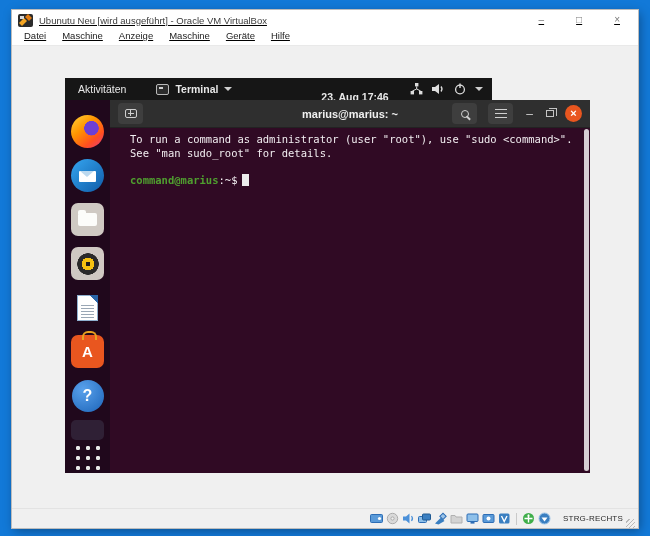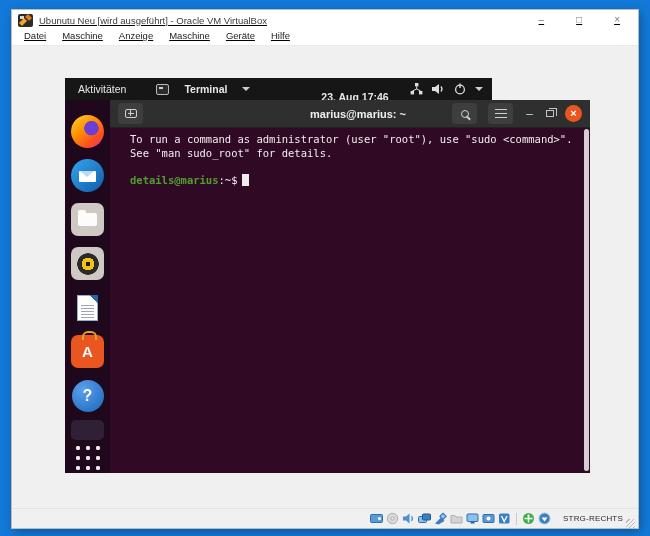--- a/index.html
+++ b/index.html
@@ -18,21 +18,21 @@
   .menubar { height:16px; background:#ffffff; border-bottom:1px solid #e9e9e9; display:flex; align-items:flex-start; padding-left:4px; }
   .menu-item { font-size:9.5px; color:#222; padding:0 8px; }
 
   
   .vm-screen { position:absolute; left:53px; top:68px; width:427px; height:395px; background:#300a24; }
 
   
   .topbar { position:absolute; left:0; top:0; width:100%; height:22px; background:#161616;
     color:#e8e8e8; font-size:10.5px; display:flex; align-items:center; }
   .activities { margin-left:13px; }
-  .app-indicator { margin-left:30px; display:flex; align-items:center; gap:15px; font-weight:bold; }
+  .app-indicator { margin-left:30px; display:flex; align-items:center; gap:6px; font-weight:bold; }
   .term-mini-icon { width:13px; height:11px; border:1px solid #b9b9b9; border-radius:2px; position:relative; background:#2c2c2c; }
   .term-mini-icon::after { content:""; position:absolute; left:2px; top:2px; width:4px; height:2px; background:#cfcfcf; }
   .caret-down { width:0; height:0; border-left:4px solid transparent; border-right:4px solid transparent; border-top:4px solid #cfcfcf; }
   .clock { position:absolute; left:290px; transform:translateX(-50%); font-weight:600;margin-top:16px; }
   .tray { margin-left:auto; display:flex; align-items:center; gap:9px; margin-right:9px; }
 
   
   .dock { position:absolute; left:0; top:22px; width:45px; height:373px; background:#20081c;
     display:flex; flex-direction:column; align-items:center; padding-top:15px; gap:11px; }
   .dock-item { width:33px; height:33px; flex:0 0 auto; display:flex; align-items:center; justify-content:center; }
@@ -61,21 +61,21 @@
   .icon-help { width:32px; height:32px; border-radius:50%; background:radial-gradient(circle at 35% 30%, #59a1ec, #1c64b8);
     display:flex; align-items:center; justify-content:center; color:#fff; font-weight:bold; font-size:16px; }
   .icon-terminal-dim { width:33px; height:20px; margin-top:-3px; border-radius:5px; background:#332539; opacity:.85; }
   .icon-appgrid { width:28px; height:28px; margin-top:-7px;
     background: radial-gradient(circle, #e8e8e8 2px, transparent 2.3px); background-size:10px 10px; background-position:-1px -1px; }
 
   
   .terminal { position:absolute; left:45px; top:22px; width:480px; height:373px; display:flex; flex-direction:column; }
   .term-header { height:28px; background:#2f2f2f; border-bottom:1px solid #222; display:flex; align-items:center;
     padding:0 8px; position:relative; flex:0 0 auto; }
-  .term-title { position:absolute; left:50%; transform:translateX(-50%); color:#f0f0f0; font-size:11px; font-weight:bold;margin-left:8px; }
+  .term-title { position:absolute; left:50%; transform:translateX(-50%); color:#f0f0f0; font-size:11px; font-weight:bold; }
   .hbtn { width:25px; height:21px; border-radius:4px; background:#3e3e3e; display:flex; align-items:center; justify-content:center; }
   .newtab-glyph { width:12px; height:9px; border:1px solid #cfcfcf; border-radius:2px; position:relative; }
   .newtab-glyph::before { content:""; position:absolute; left:2px; top:2.5px; width:6px; height:1.5px; background:#cfcfcf; }
   .newtab-glyph::after { content:""; position:absolute; left:4.2px; top:0.2px; width:1.5px; height:6px; background:#cfcfcf; }
   .search-glyph { width:8px; height:8px; border:1.5px solid #d0d0d0; border-radius:50%; position:relative; }
   .search-glyph::after { content:""; position:absolute; right:-3.5px; bottom:-2px; width:5px; height:1.5px;
     background:#d0d0d0; transform:rotate(45deg); }
   .menu-glyph { width:12px; height:9.5px;
     background: linear-gradient(#d0d0d0 0 1.5px, transparent 1.5px 4px, #d0d0d0 4px 5.5px, transparent 5.5px 8px, #d0d0d0 8px 9.5px); }
   .right-ctrls { margin-left:auto; display:flex; align-items:center; gap:11px; }
@@ -207,21 +207,21 @@
             </div>
             <span class="term-min">–</span>
             <div class="restore-glyph"></div>
             <div class="term-close">×</div>
           </div>
         </div>
         <div class="term-content">
           <div class="t-line">To run a command as administrator (user "root"), use "sudo &lt;command&gt;".</div>
           <div class="t-line">See "man sudo_root" for details.</div>
           <div class="t-spacer"></div>
-          <div class="t-line"><span class="prompt-user">details@marius</span><span>:~$</span><span class="cursor-block"></span></div>
+          <div class="t-line"><span class="prompt-user">command@marius</span><span>:~$</span><span class="cursor-block"></span></div>
           <div class="term-scrollbar"></div>
         </div>
       </div>
     </div>
 
     <div class="statusbar">
       <div class="status-icons">
         <svg width="13" height="13" viewBox="0 0 13 13">
           <rect x="0.5" y="2.5" width="12" height="8" rx="1" fill="#5a9ad8" stroke="#2d6db5"></rect>
           <circle cx="9.5" cy="6.5" r="1.6" fill="#ffffff"></circle>

